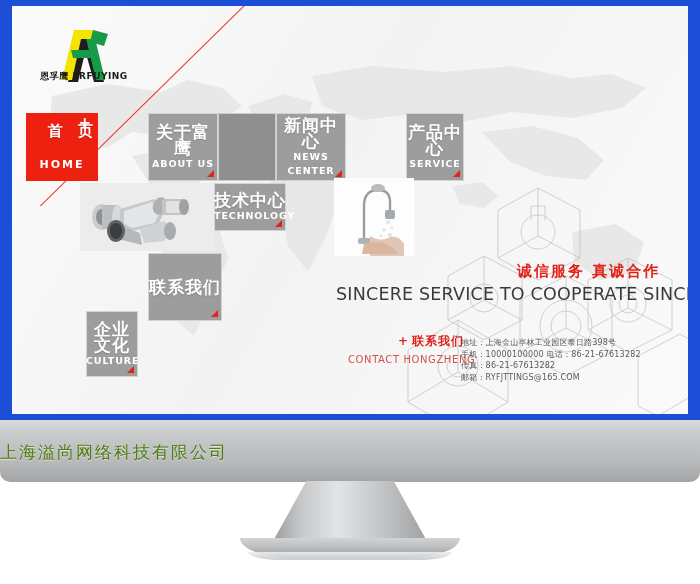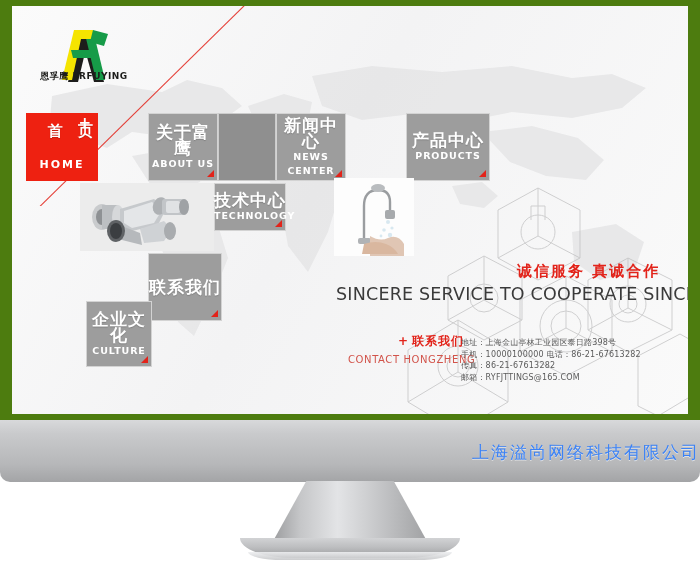--- a/index.html
+++ b/index.html
@@ -6,35 +6,35 @@
   html,body{
     width:700px; height:584px; overflow:hidden;
     background:#ffffff;
     font-family:"DejaVu Sans","Liberation Sans",sans-serif;
   }
   #stage{ position:relative; width:700px; height:584px; background:#fff; }
 
   
   .monitor-bezel{
     position:absolute; left:0; top:0; width:700px; height:420px;
-    background:#4d7c0f;
+    background:#1d4ed8;
   }
   .screen{
     position:absolute; left:12px; top:6px; width:676px; height:408px;
     background:#ffffff; overflow:hidden;
   }
   .monitor-chin{
     position:absolute; left:0; top:420px; width:700px; height:62px;
     background:linear-gradient(180deg,#d8d9db 0%,#c9cacc 22%,#b6b7b9 72%,#a3a4a6 100%);
     border-bottom-left-radius:10px; border-bottom-right-radius:10px;
   }
   .chin-text{
-    position:absolute; left:0; top:441px; width:700px; text-align:right;
+    position:absolute; left:0; top:441px; width:700px; text-align:left;
     font-family:"DejaVu Serif","Liberation Serif",serif;
-    font-size:17px; color:#3b82f6; letter-spacing:2px;
+    font-size:17px; color:#4d7c0f; letter-spacing:2px;
     text-shadow:0 1px 0 rgba(255,255,255,.55);
   }
   .stand-neck{
     position:absolute; left:272px; top:481px; width:156px; height:62px;
     background:linear-gradient(90deg,#9a9b9d 0%,#c5c6c8 18%,#e3e4e6 42%,#cdced0 62%,#a0a1a3 100%);
     clip-path:polygon(22% 0%, 78% 0%, 100% 100%, 0% 100%);
   }
   .stand-base{
     position:absolute; left:240px; top:538px; width:220px; height:20px;
     background:linear-gradient(180deg,#d2d3d5 0%,#bdbec0 45%,#9b9c9e 100%);
@@ -210,24 +210,24 @@
       <div class="tile blank" style="left:206px; top:107px; width:58px; height:68px;"></div>
 
       <div class="tile" style="left:264px; top:107px; width:70px; height:68px;">
         <div class="tile-inner">
           <div class="cn">新闻中心</div>
           <div class="en">NEWS CENTER</div>
         </div>
         <span class="corner"></span>
       </div>
 
-      <div class="tile" style="left:394px; top:107px; width:84px; height:68px;">
+      <div class="tile" style="left:394px; top:107px; width:58px; height:68px;">
         <div class="tile-inner">
           <div class="cn">产品中心</div>
-          <div class="en">PRODUCTS</div>
+          <div class="en">SERVICE</div>
         </div>
         <span class="corner"></span>
       </div>
 
       <div class="tile photo" style="left:68px; top:177px; width:134px; height:68px;">
         <svg viewBox="0 0 134 68" width="134" height="68">
           <rect width="134" height="68" fill="#ececec"></rect>
           <g>
             <ellipse cx="22" cy="34" rx="10" ry="13" fill="#c9cbcd"></ellipse>
             <ellipse cx="22" cy="34" rx="6" ry="8" fill="#8e9194"></ellipse>
@@ -279,21 +279,21 @@
         </svg>
       </div>
 
       <div class="tile" style="left:136px; top:247px; width:74px; height:68px;">
         <div class="tile-inner">
           <div class="cn">联系我们</div>
         </div>
         <span class="corner"></span>
       </div>
 
-      <div class="tile" style="left:74px; top:295px; width:66px; height:66px;">
+      <div class="tile" style="left:74px; top:305px; width:52px; height:66px;">
         <div class="tile-inner">
           <div class="cn">企业文化</div>
           <div class="en">CULTURE</div>
         </div>
         <span class="corner"></span>
       </div>
 
       <div class="slogan-cn">诚信服务  真诚合作</div>
       <div class="slogan-en">SINCERE SERVICE TO COOPERATE SINCERELY</div>
 

